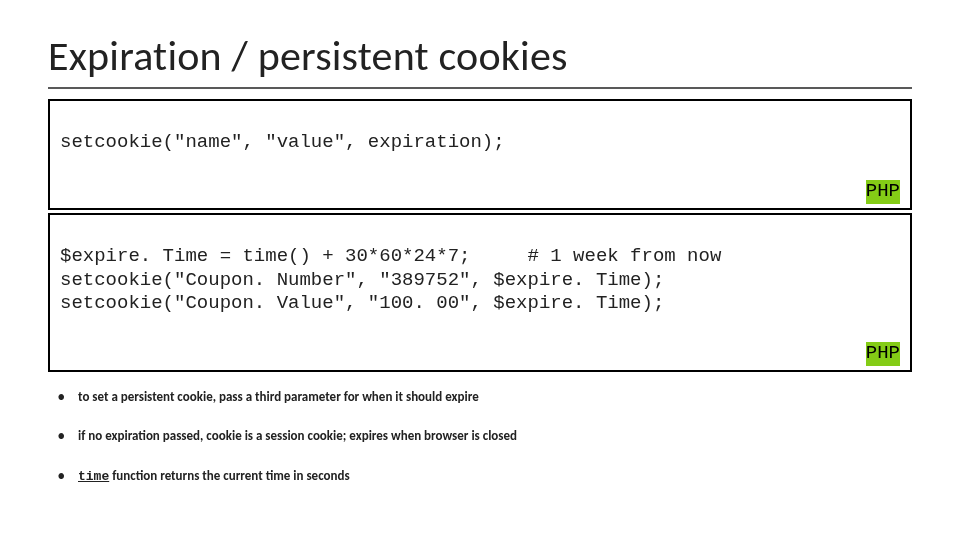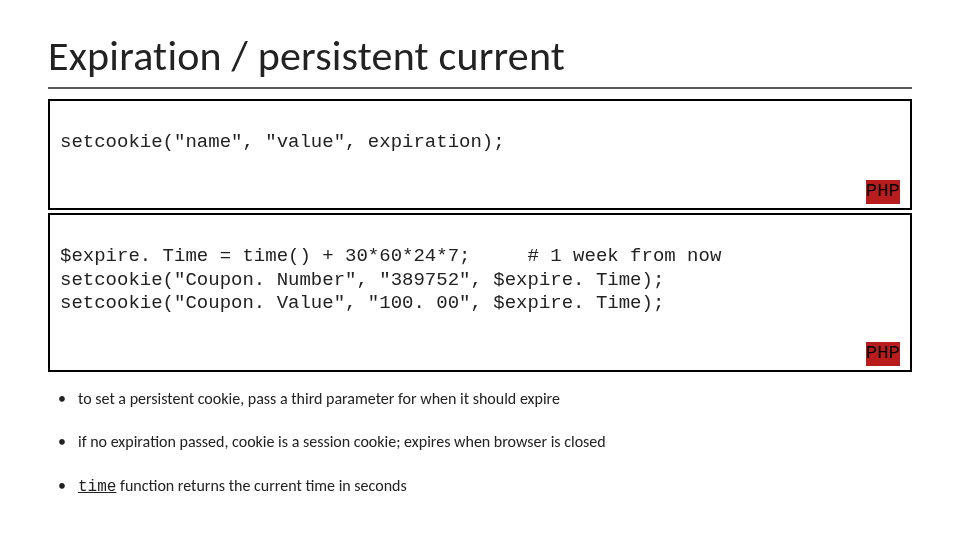--- a/index.html
+++ b/index.html
@@ -43,34 +43,35 @@
     white-space: pre;
     overflow: hidden;
   }
   .codebox .lang {
     position: absolute;
     right: 10px;
     bottom: 4px;
     font-family: "Courier New", monospace;
     font-size: 19px;
     color: #000;
-    background: #b91c1c;
+    background: #84cc16;
   }
   ul.bullets {
     list-style: none;
     padding: 0 0 0 4px;
     margin: 16px 0 0 0;
   }
   ul.bullets > li {
     position: relative;
     padding-left: 26px;
     margin: 0 0 22px 0;
-    font-size: 16px;
+    font-size: 13px;
     line-height: 1.35;
     color: #222;
+    font-weight: bold;
   }
   ul.bullets > li::before {
     content: "•";
     position: absolute;
     left: 6px;
     top: 0;
     color: #222;
   }
   .mono {
     font-family: "Courier New", Courier, monospace;
@@ -79,21 +80,21 @@
     text-decoration: underline;
     color: #222;
   }
 </style>
 </head>
 <body>
 
 <div class="slide">
 
   <div class="title-wrap">
-    <h1 class="title">Expiration / persistent current</h1>
+    <h1 class="title">Expiration / persistent cookies</h1>
   </div>
 
   <div class="codebox">
 <span>setcookie("name", "value", expiration);</span>
 <span class="lang">PHP</span>
   </div>
 
   <div class="codebox">
 <span>$expire. Time = time() + 30*60*24*7;     # 1 week from now</span>
 <span>setcookie("Coupon. Number", "389752", $expire. Time);</span>

